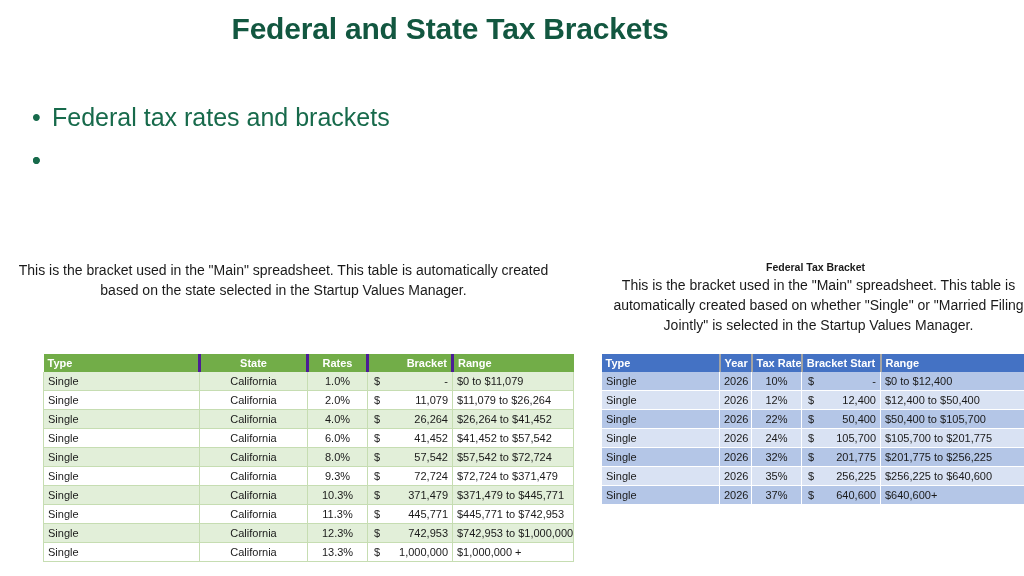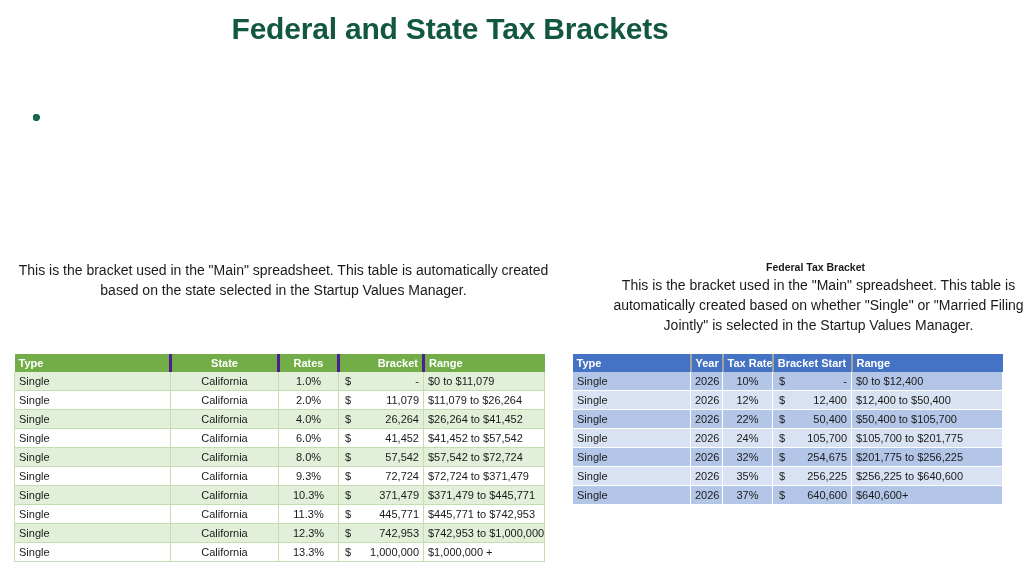--- a/index.html
+++ b/index.html
@@ -81,20 +81,21 @@
     width: 425px;
   }
 
   
   .xl-table {
     position: absolute;
     border-collapse: collapse;
     table-layout: fixed;
     font-size: 11px;
     color: #1a1a1a;
+    margin-left: 29px;
   }
   .xl-table th, .xl-table td {
     padding: 0 4px;
     height: 18px;
     line-height: 18px;
     overflow: hidden;
     white-space: nowrap;
     font-weight: normal;
   }
   .xl-table thead th {
@@ -138,21 +139,21 @@
   .acct { position: relative; padding: 0 6px 0 6px; }
   .acct .cur { position: absolute; left: 6px; top: 0; }
   .acct .amt { display: block; text-align: right; }
 </style>
 </head>
 <body>
 
 <div id="slide-title">Federal and State Tax Brackets</div>
 
 <ul id="bullet-list">
-    <li><span class="bullet-dot">•</span></li>
+    <li><span class="bullet-dot">•</span><span>Federal tax rates and brackets</span></li>
     <li><span class="bullet-dot">•</span></li>
     <li><span class="bullet-dot">•</span></li>
   </ul>
 
 <div class="caption-block" id="state-caption">
   <div class="caption-body">This is the bracket used in the "Main" spreadsheet. This table is automatically created based on the state selected in the Startup Values Manager.</div>
 </div>
 
 <div class="caption-block" id="federal-caption">
   <div class="caption-title">Federal Tax Bracket</div>
@@ -337,21 +338,21 @@
           <span class="amt">105,700</span>
         </td>
         <td class="al-left">$105,700 to $201,775</td>
       </tr>
       <tr>
         <td class="al-left">Single</td>
         <td class="al-center">2026</td>
         <td class="al-center">32%</td>
         <td class="acct">
           <span class="cur">$</span>
-          <span class="amt">254,675</span>
+          <span class="amt">201,775</span>
         </td>
         <td class="al-left">$201,775 to $256,225</td>
       </tr>
       <tr>
         <td class="al-left">Single</td>
         <td class="al-center">2026</td>
         <td class="al-center">35%</td>
         <td class="acct">
           <span class="cur">$</span>
           <span class="amt">256,225</span>

